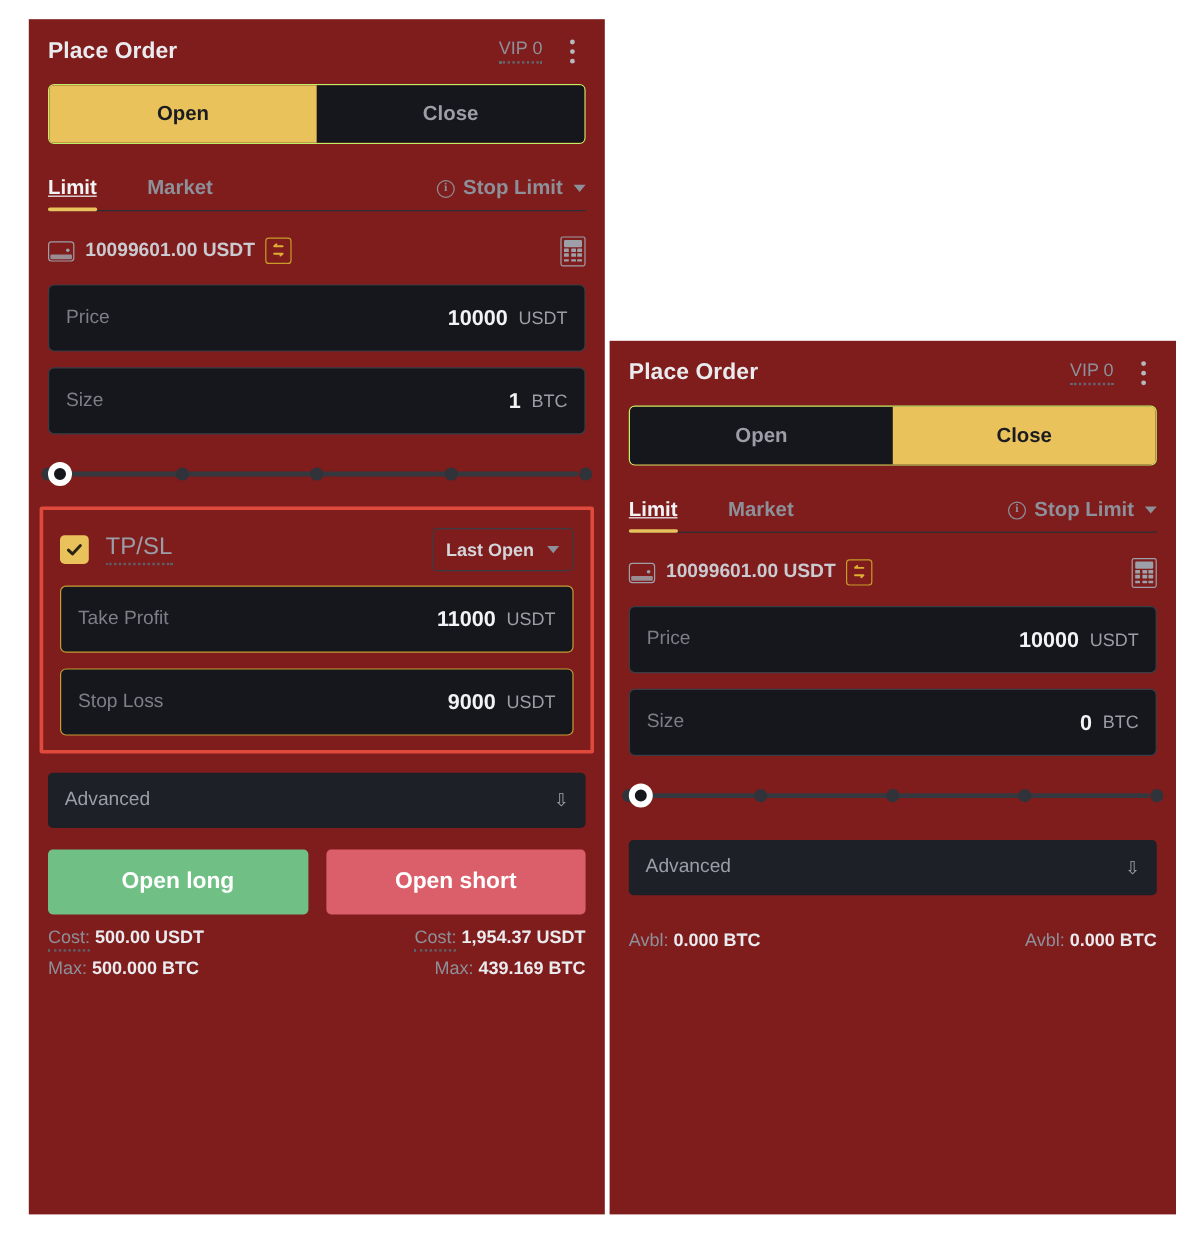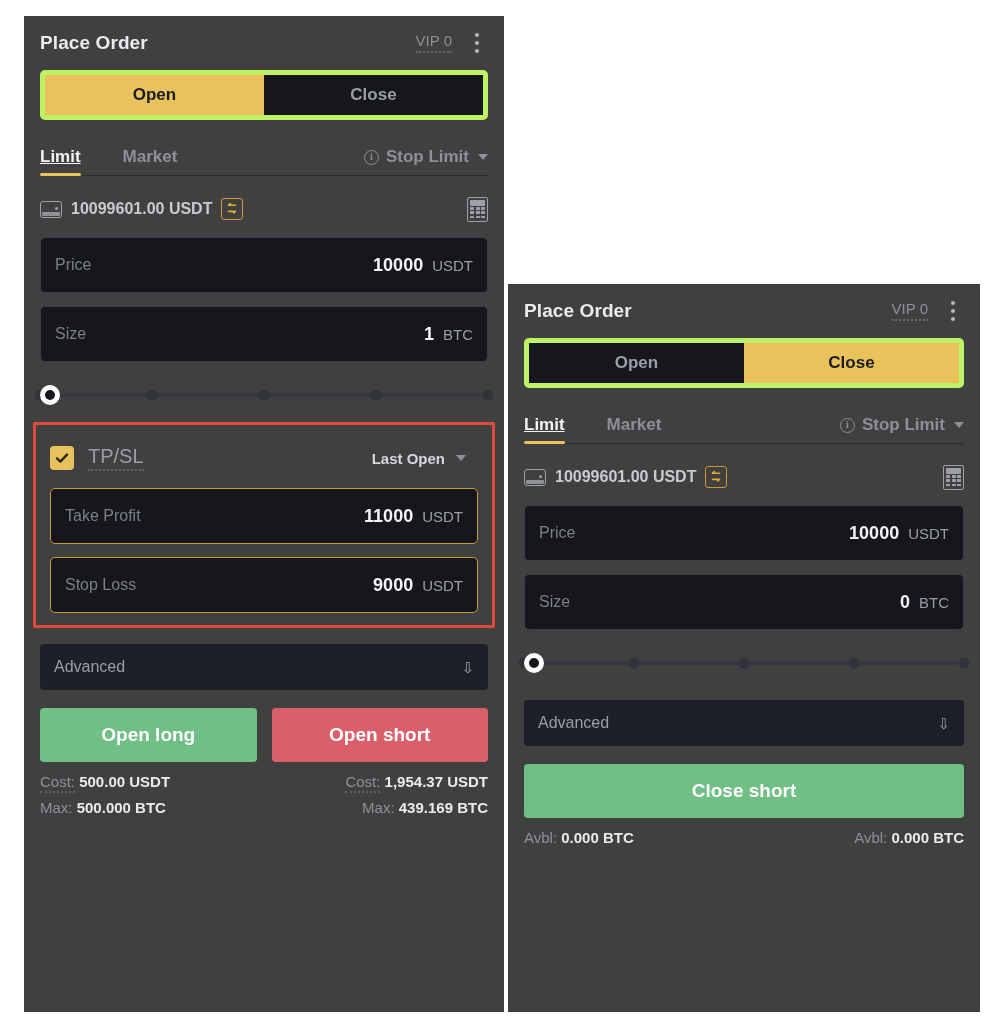--- a/index.html
+++ b/index.html
@@ -7,21 +7,21 @@
     width: 992px; height: 1034px;
     background: #ffffff;
     font-family: "Liberation Sans", sans-serif;
     overflow: hidden;
   }
   .stage { position: relative; width: 992px; height: 1034px; }
 
   
   .panel {
     position: absolute;
-    background: #404040;
+    background: #7f1d1d;
     color: #d9dade;
     display: flex;
     flex-direction: column;
   }
   #panel-left  { left: 24px;  top: 16px;  width: 480px; height: 996px; }
   #panel-right { left: 508px; top: 284px; width: 472px; height: 728px; }
 
   
   .panel-header {
     display: flex; align-items: center;
@@ -44,21 +44,21 @@
     display: flex; flex-direction: column; align-items: center;
     justify-content: center; gap: 4px;
     margin-left: 6px;
   }
   .kebab i { display:block; width: 4px; height: 4px; border-radius: 50%; background: #b7b9c0; }
 
   
   .segmented {
     margin: 4px 16px 0 16px;
     display: flex;
-    border: 5px solid #bef264;
+    border: 1px solid #bef264;
     border-radius: 5px;
     overflow: hidden;
     height: 50px;
   }
   .seg {
     flex: 1; display: flex; align-items: center; justify-content: center;
     font-size: 17px; font-weight: bold;
     color: #9b9ea6; background: #15171c;
     cursor: pointer; user-select: none;
   }
@@ -491,21 +491,20 @@
       <span class="knob"></span>
     </div>
 
     <div class="advanced" style="margin-top:26px">
       <span class="lbl">Advanced</span>
       <span class="sp"></span>
       <span class="chev-dbl">⇩</span>
     </div>
 
     <div class="actions">
-      <button class="action-btn btn-green">Close short</button>
     </div>
 
     <div class="stats">
       <div class="col">
         <div class="stat-line">
           <span>Avbl:</span>
           <b>0.000 BTC</b>
         </div>
       </div>
       <div class="col right">

